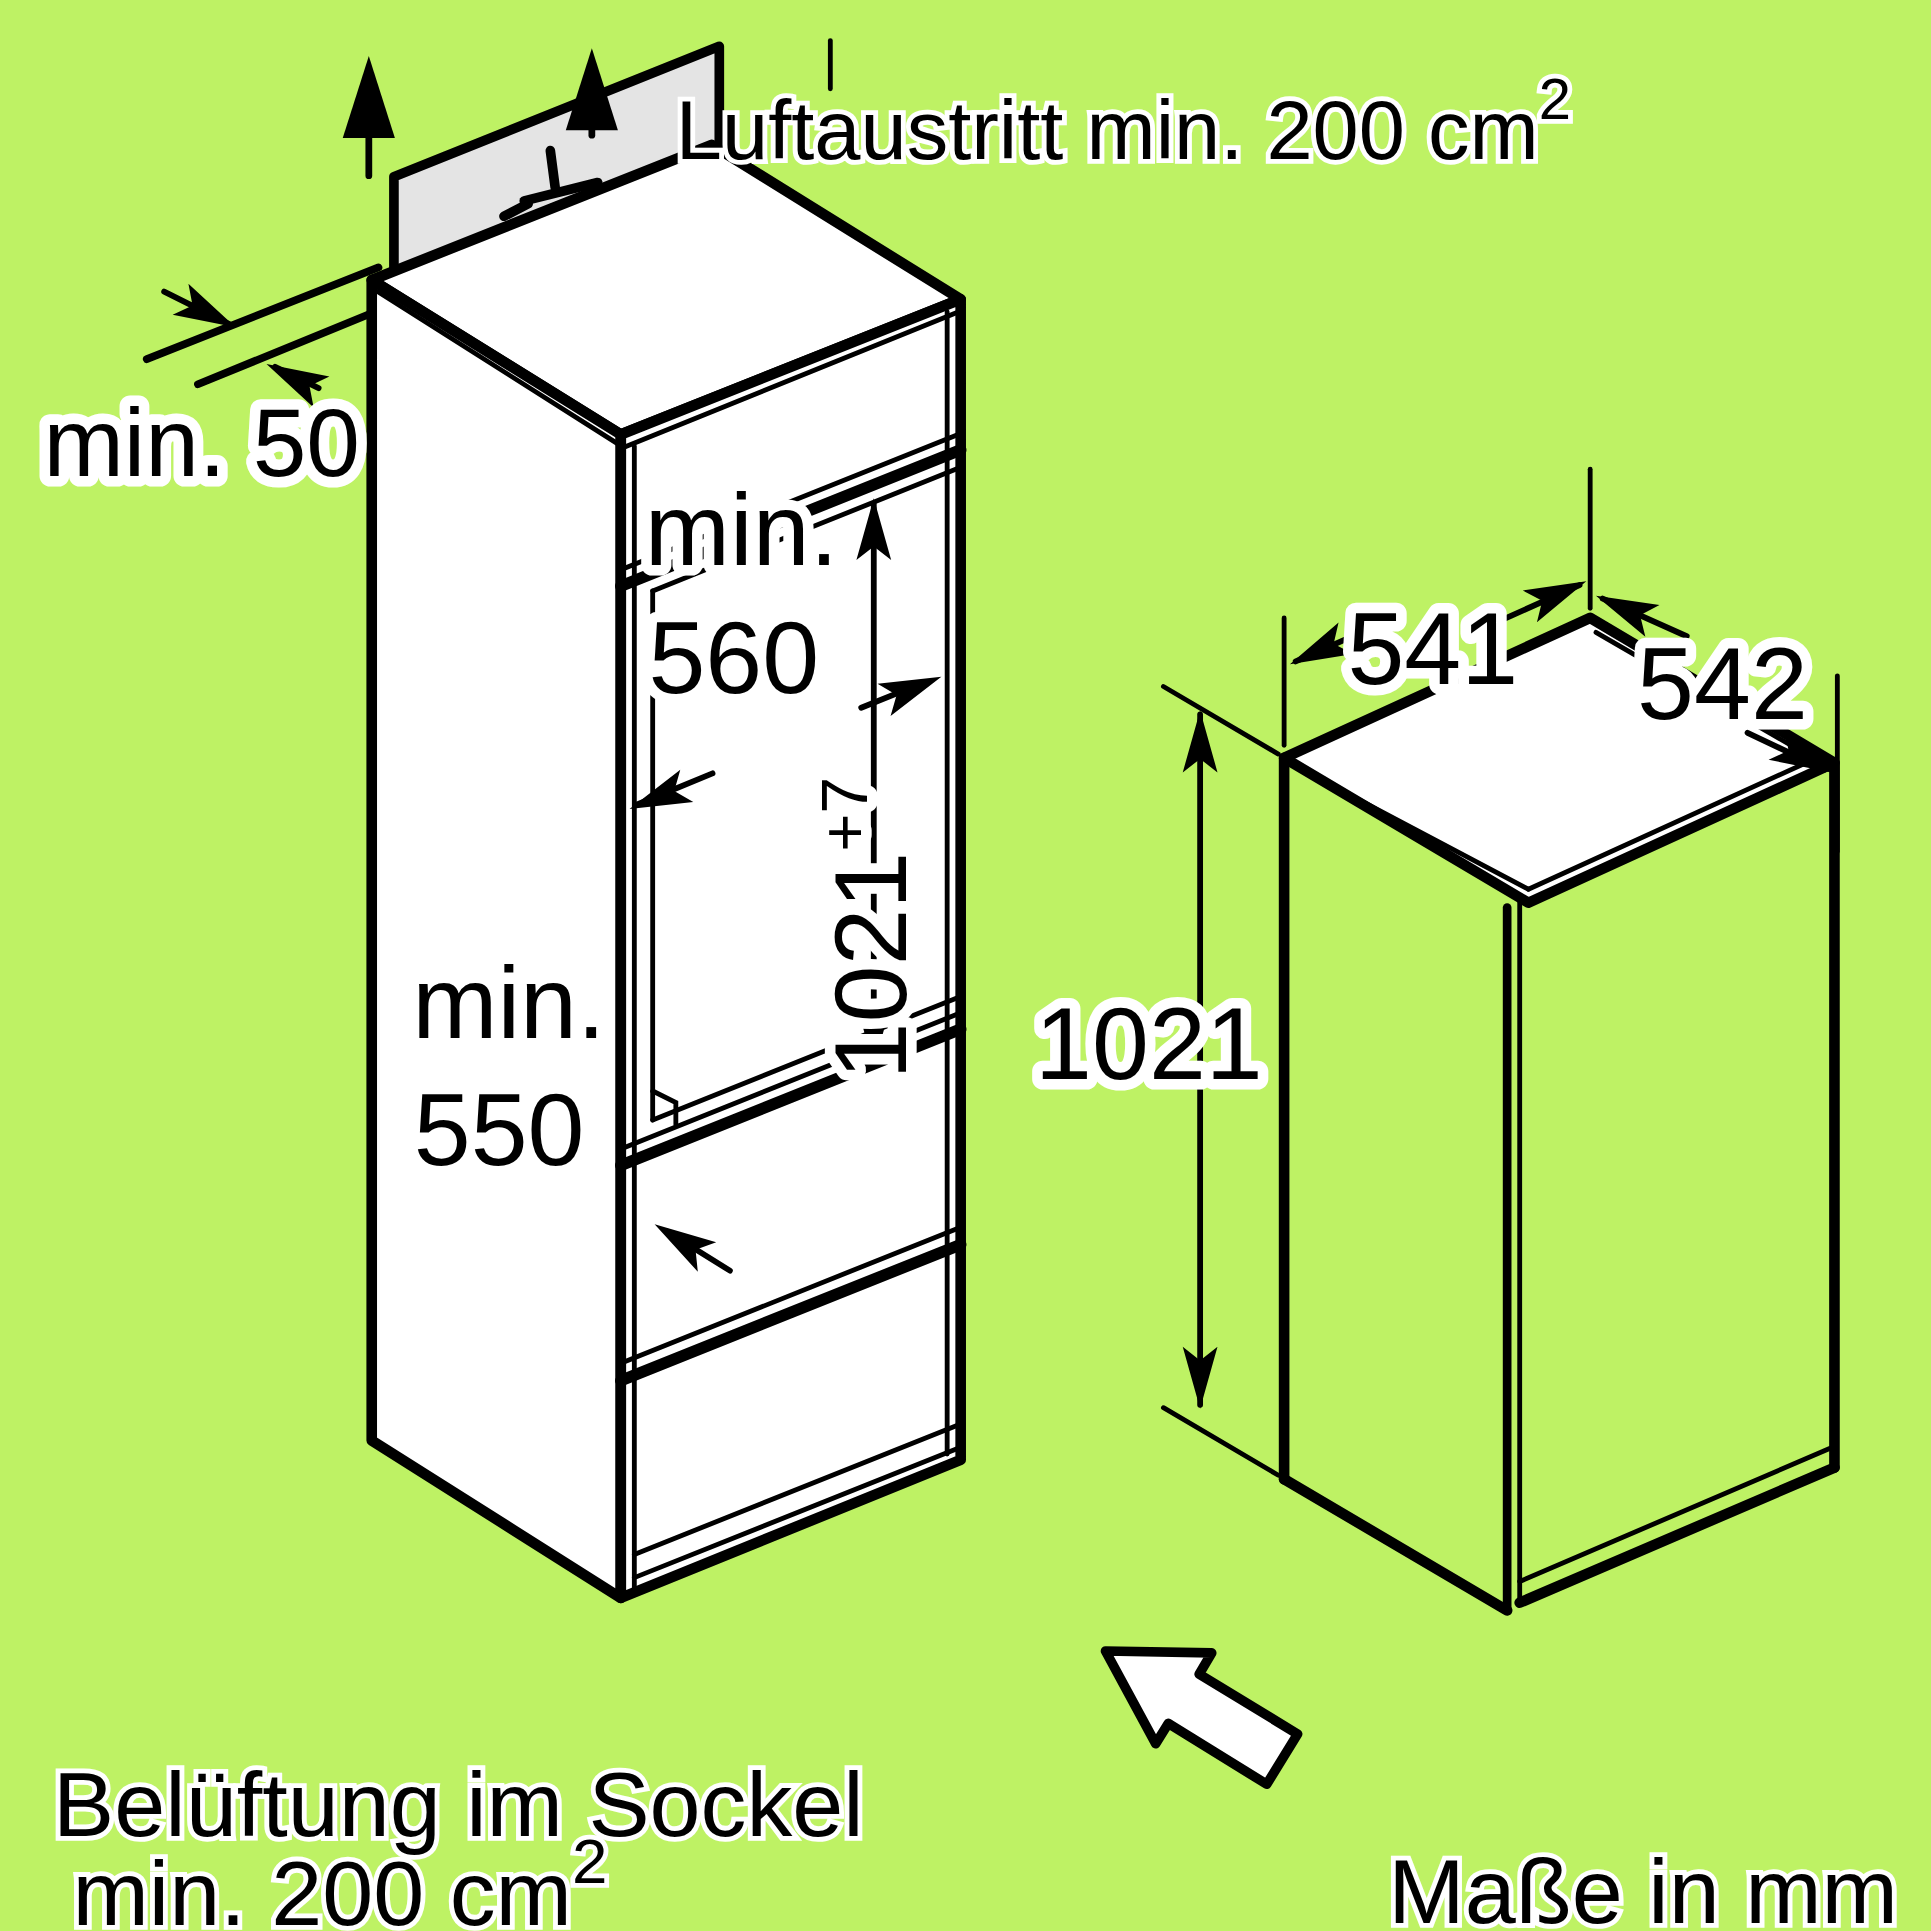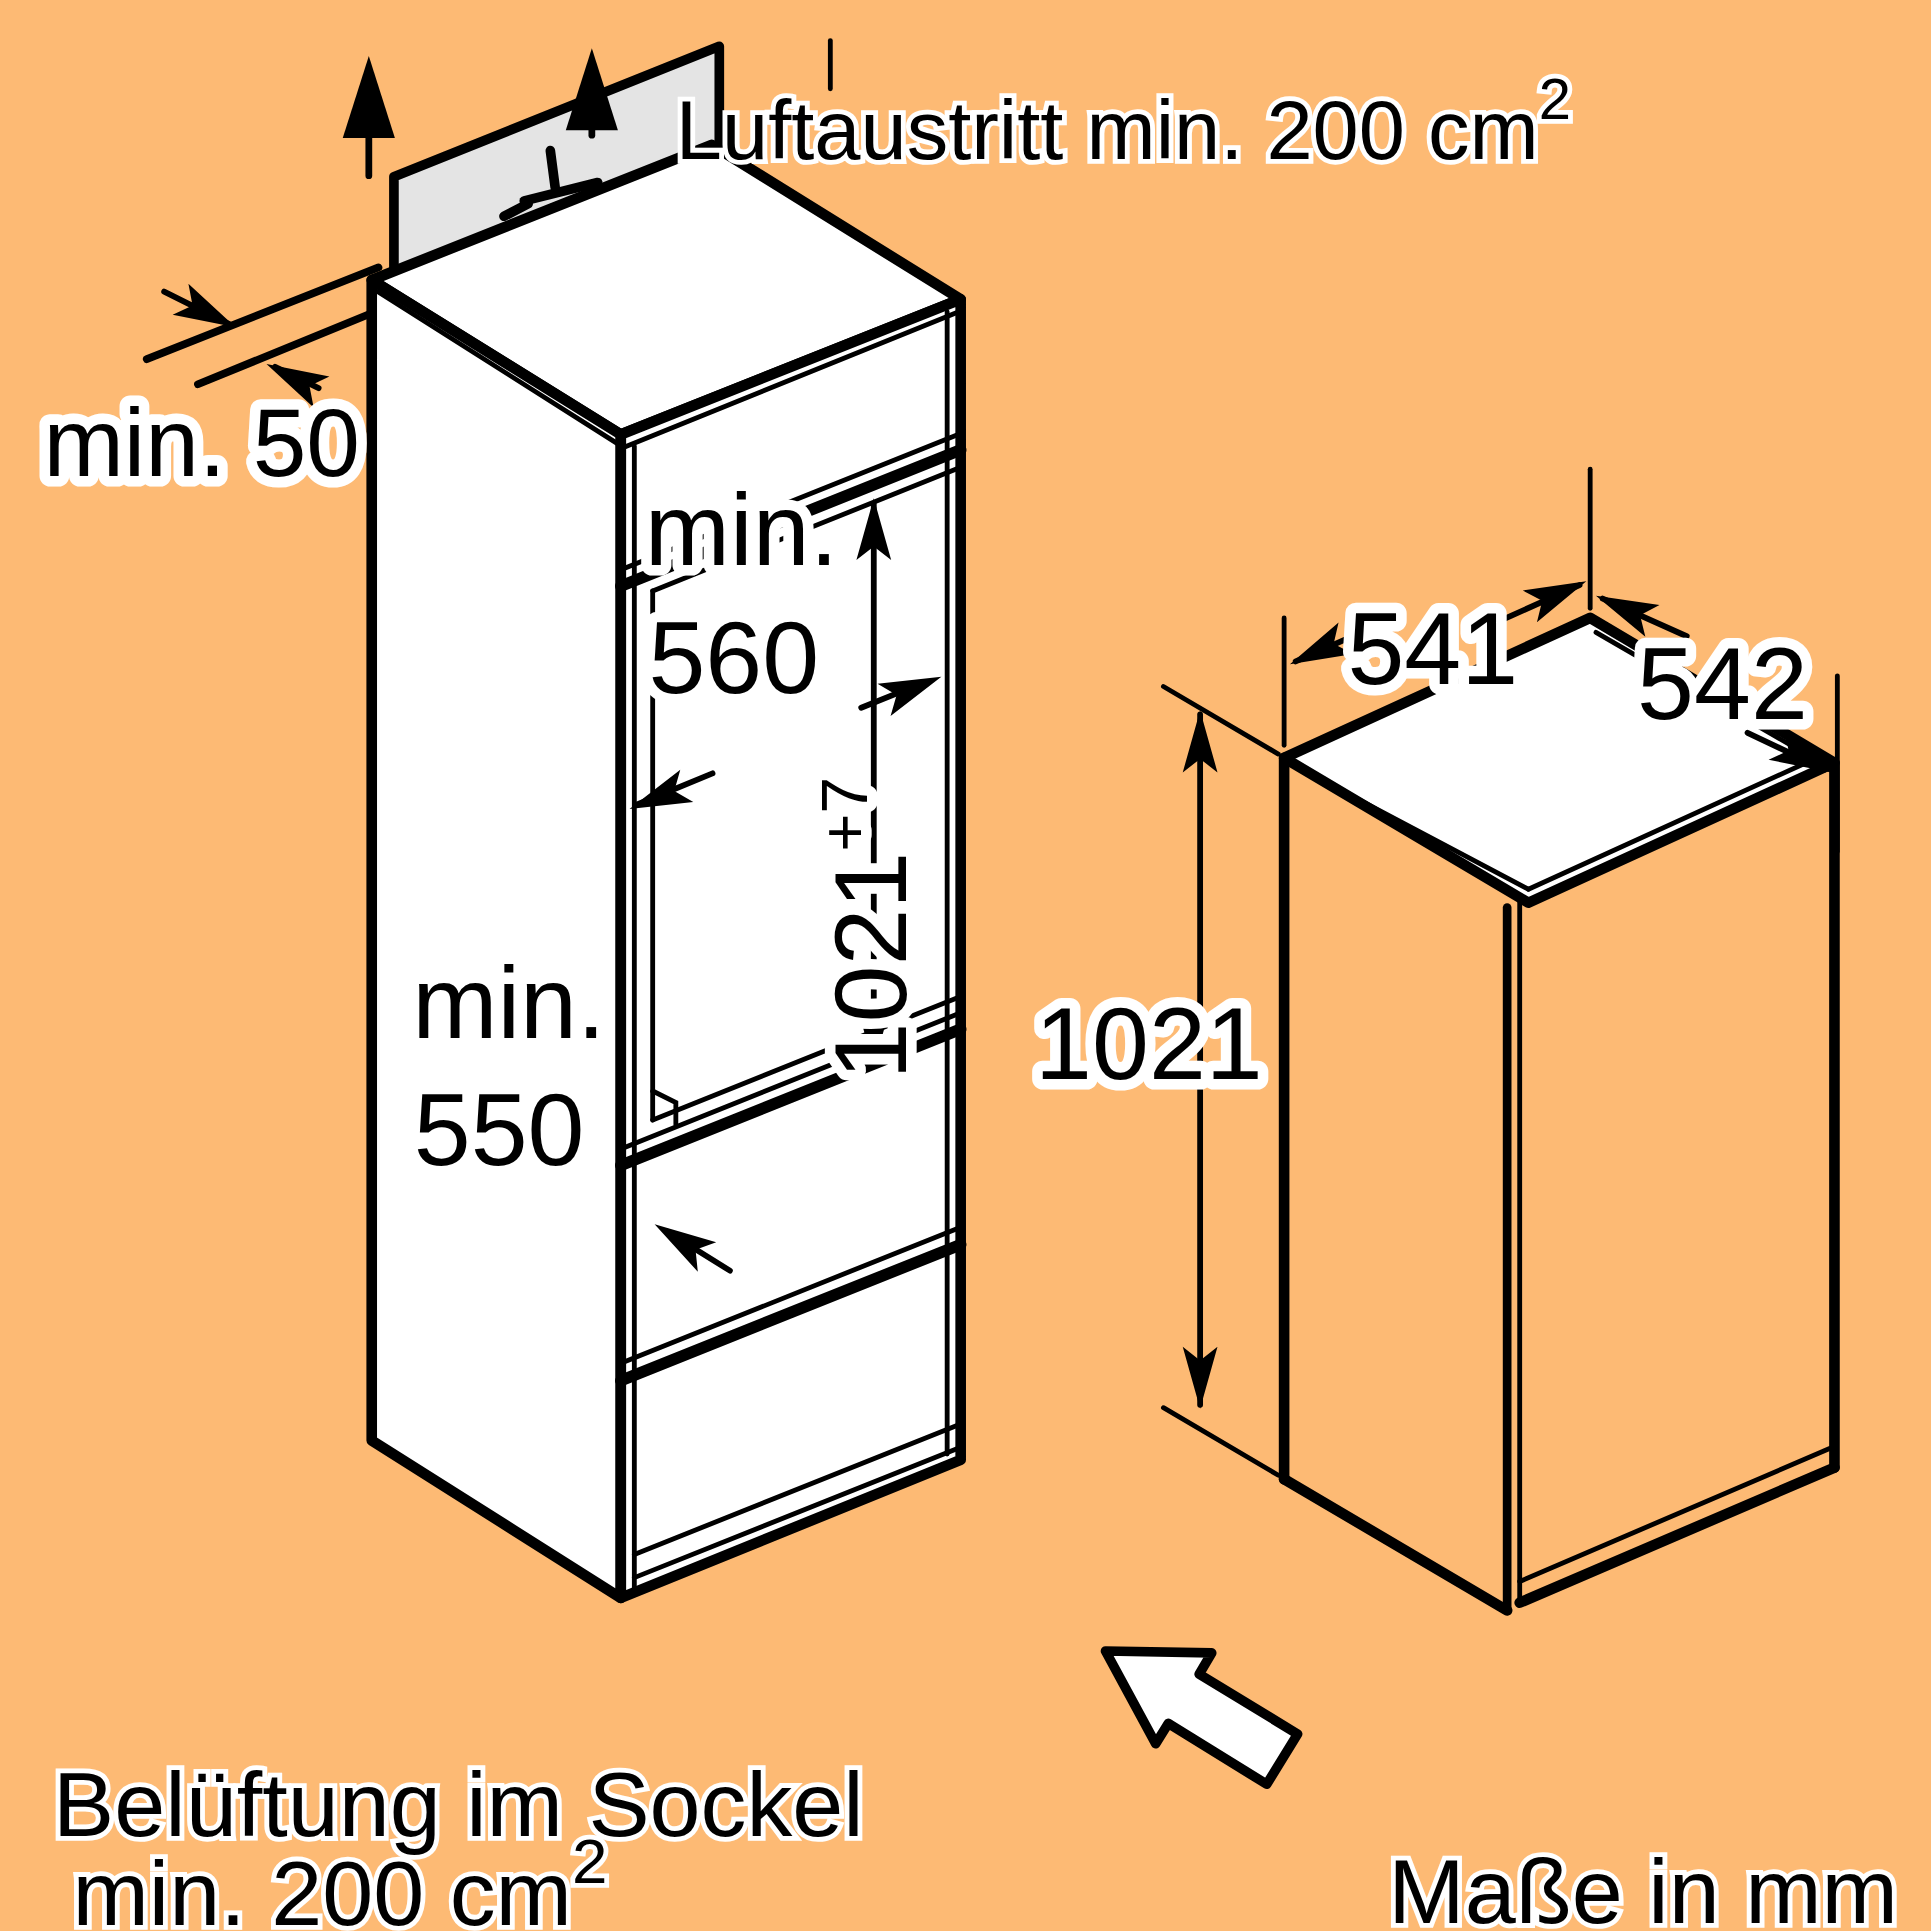--- a/index.html
+++ b/index.html
@@ -1,16 +1,16 @@
 <!DOCTYPE html>
 <html><head>
 <meta charset="utf-8">
 <style>
   html,body{margin:0;padding:0;background:#ffffff;}
-  .stage{width:1931px;height:1931px;position:relative;background:#fdba74;}
+  .stage{width:1931px;height:1931px;position:relative;background:#bef264;}
   svg{display:block;}
   text{font-family:"Liberation Sans","DejaVu Sans",sans-serif;fill:#000;}
   .halo{paint-order:stroke;stroke:#ffffff;stroke-width:22px;stroke-linejoin:round;}
   .cap{paint-order:stroke;stroke:#ffffff;stroke-width:10px;}
 </style>
 </head>
 <body>
 
 <div class="stage">
 <svg width="1931" height="1931" viewBox="0 0 2000 2000">

